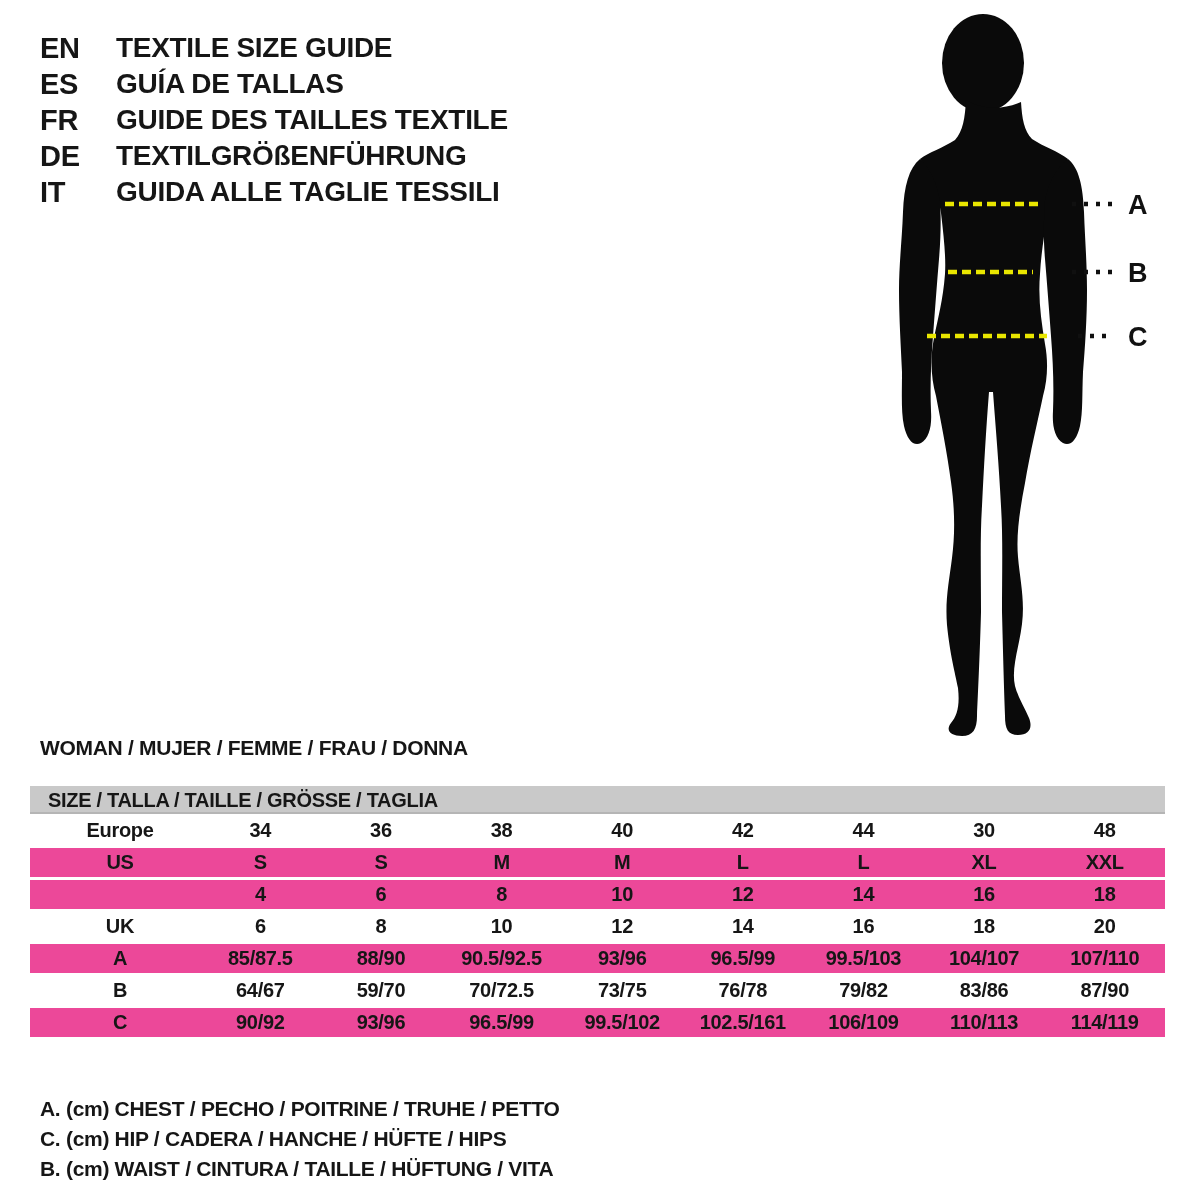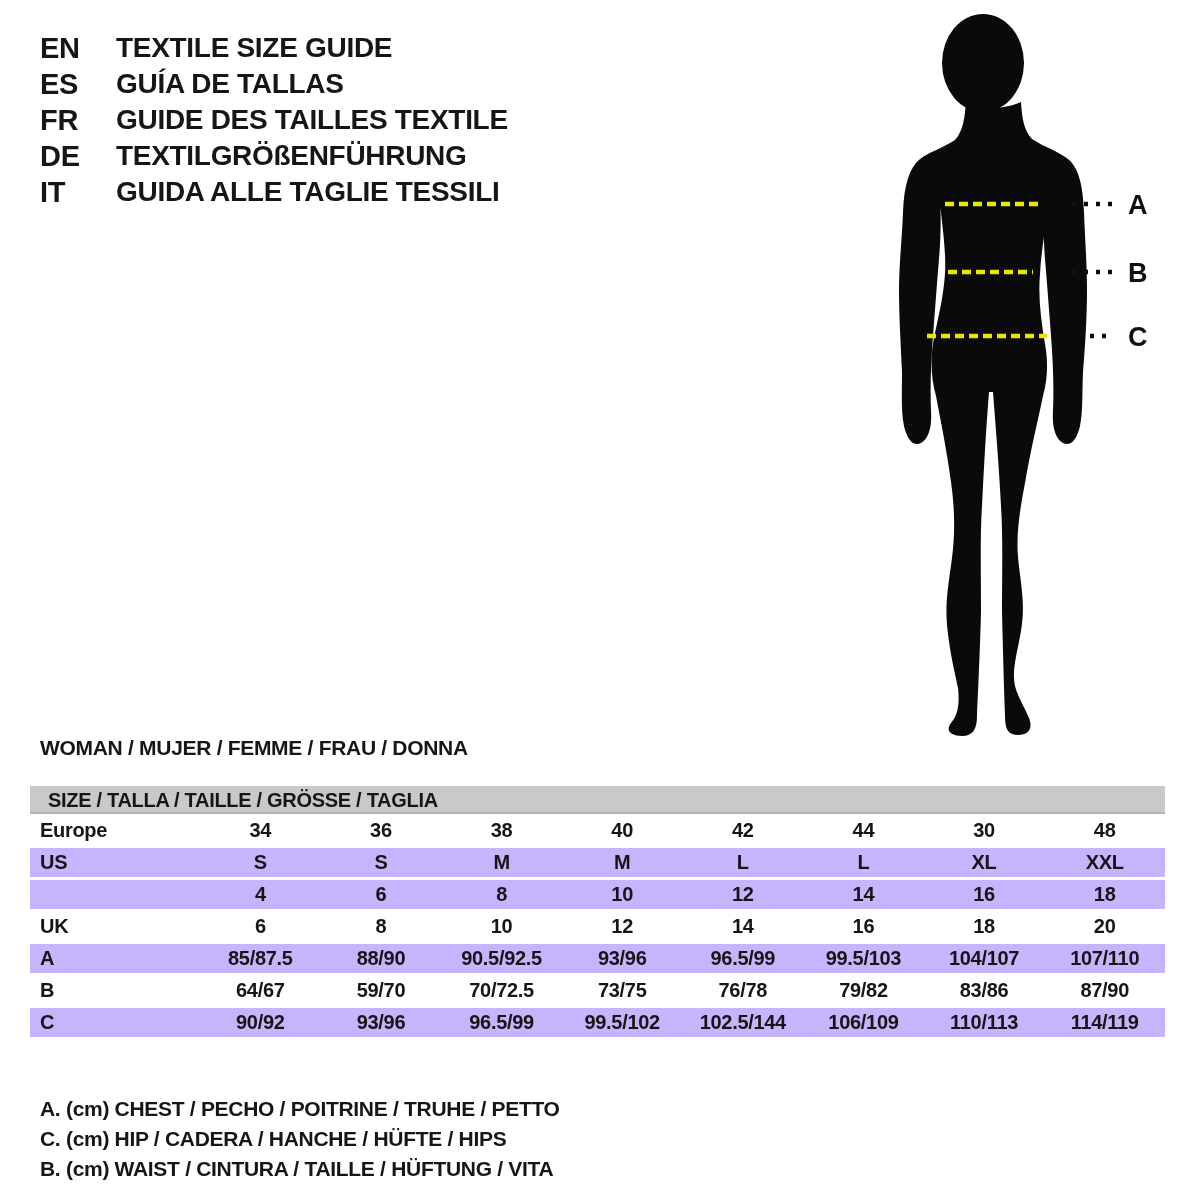--- a/index.html
+++ b/index.html
@@ -18,22 +18,22 @@
   .sil{fill:#0a0a0a;}
   .yline{stroke:#e9e600;stroke-width:4.5;stroke-dasharray:9 5;fill:none;}
   .bline{stroke:#101010;stroke-width:4.5;stroke-dasharray:4 8;fill:none;}
   .marker-label{font-family:"Liberation Sans",sans-serif;font-weight:700;font-size:27px;fill:#111;}
   
   .section-heading{position:absolute;left:40px;top:736px;font-weight:700;font-size:21px;letter-spacing:-0.3px;white-space:nowrap;}
   
   .size-table{position:absolute;left:30px;top:786px;width:1135px;font-weight:700;font-size:20px;letter-spacing:-0.3px;}
   .thead{height:28px;line-height:28px;background:#c9c9c9;border-bottom:2px solid #b5b5b5;padding-left:18px;margin-bottom:2px;box-sizing:border-box;}
   .trow{display:flex;height:29px;line-height:29px;margin-bottom:3px;}
-  .trow.shaded{background:#c4b5fd;}
-  .tlabel{width:170px;padding-left:10px;box-sizing:border-box;text-align:left;}
+  .trow.shaded{background:#ec4899;}
+  .tlabel{width:170px;padding-left:10px;box-sizing:border-box;text-align:center;}
   .tcell{flex:1;text-align:center;white-space:nowrap;}
   
   .legend{position:absolute;left:40px;top:1094px;}
   .legend-row{height:30px;line-height:30px;font-weight:700;font-size:21px;letter-spacing:-0.3px;white-space:nowrap;}
 </style>
 </head>
 <body>
 
 <div class="lang-list">
   <div class="lang-row">
@@ -212,21 +212,21 @@
     <div class="tcell">83/86</div>
     <div class="tcell">87/90</div>
   </div>
 
   <div class="trow shaded">
     <div class="tlabel">C</div>
     <div class="tcell">90/92</div>
     <div class="tcell">93/96</div>
     <div class="tcell">96.5/99</div>
     <div class="tcell">99.5/102</div>
-    <div class="tcell">102.5/144</div>
+    <div class="tcell">102.5/161</div>
     <div class="tcell">106/109</div>
     <div class="tcell">110/113</div>
     <div class="tcell">114/119</div>
   </div>
 </div>
 
 <div class="legend">
   <div class="legend-row">A. (cm) CHEST / PECHO / POITRINE / TRUHE / PETTO</div>
   <div class="legend-row">C. (cm) HIP / CADERA / HANCHE / HÜFTE / HIPS</div>
   <div class="legend-row">B. (cm) WAIST / CINTURA / TAILLE / HÜFTUNG / VITA</div>

